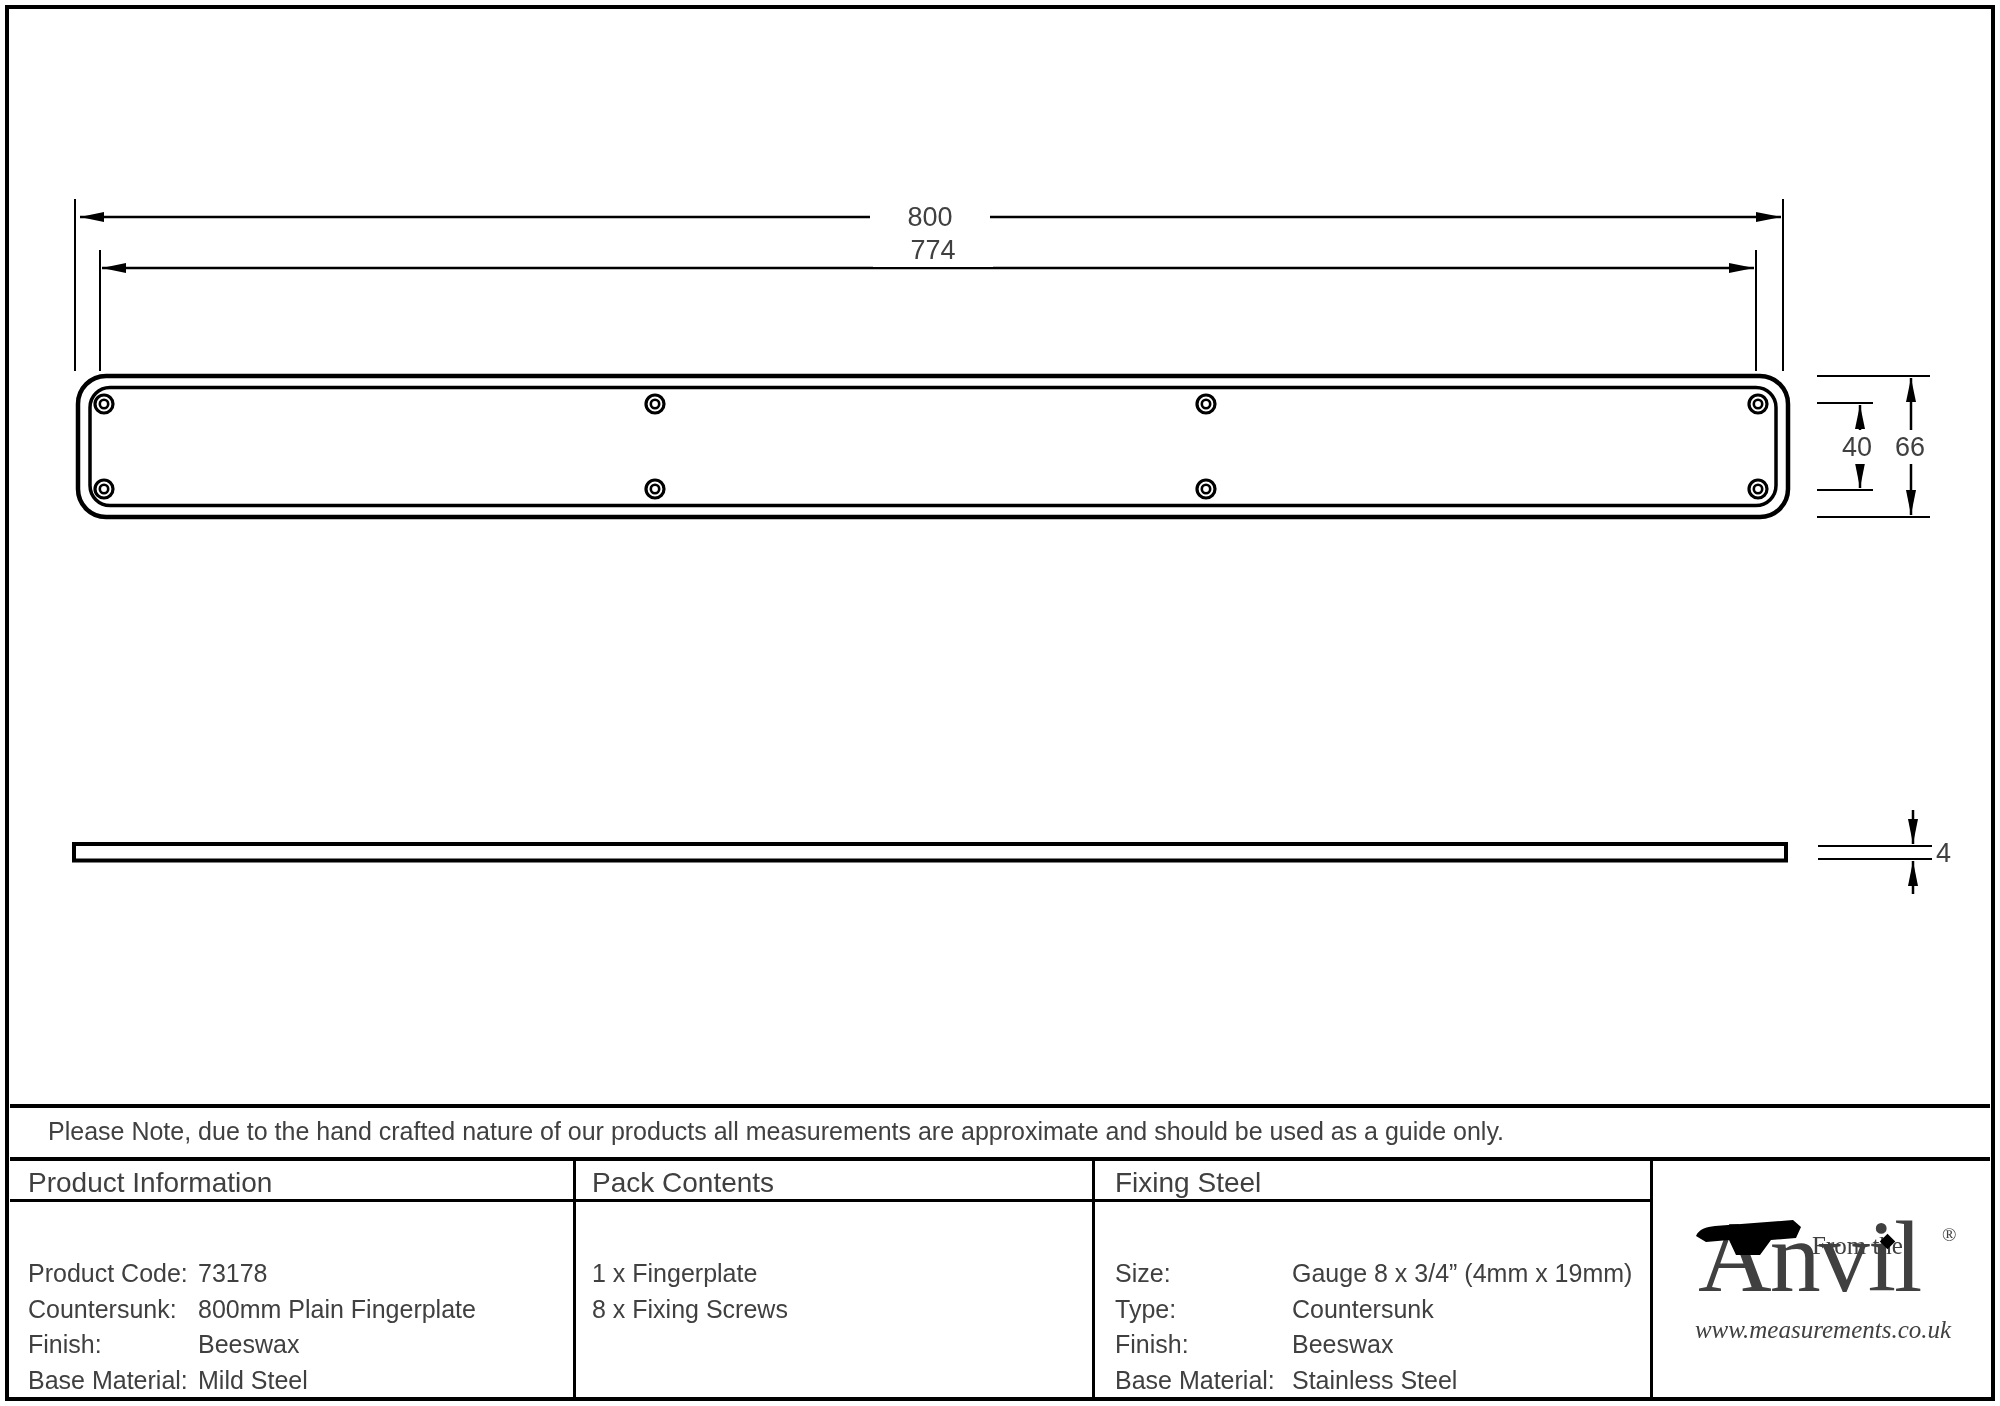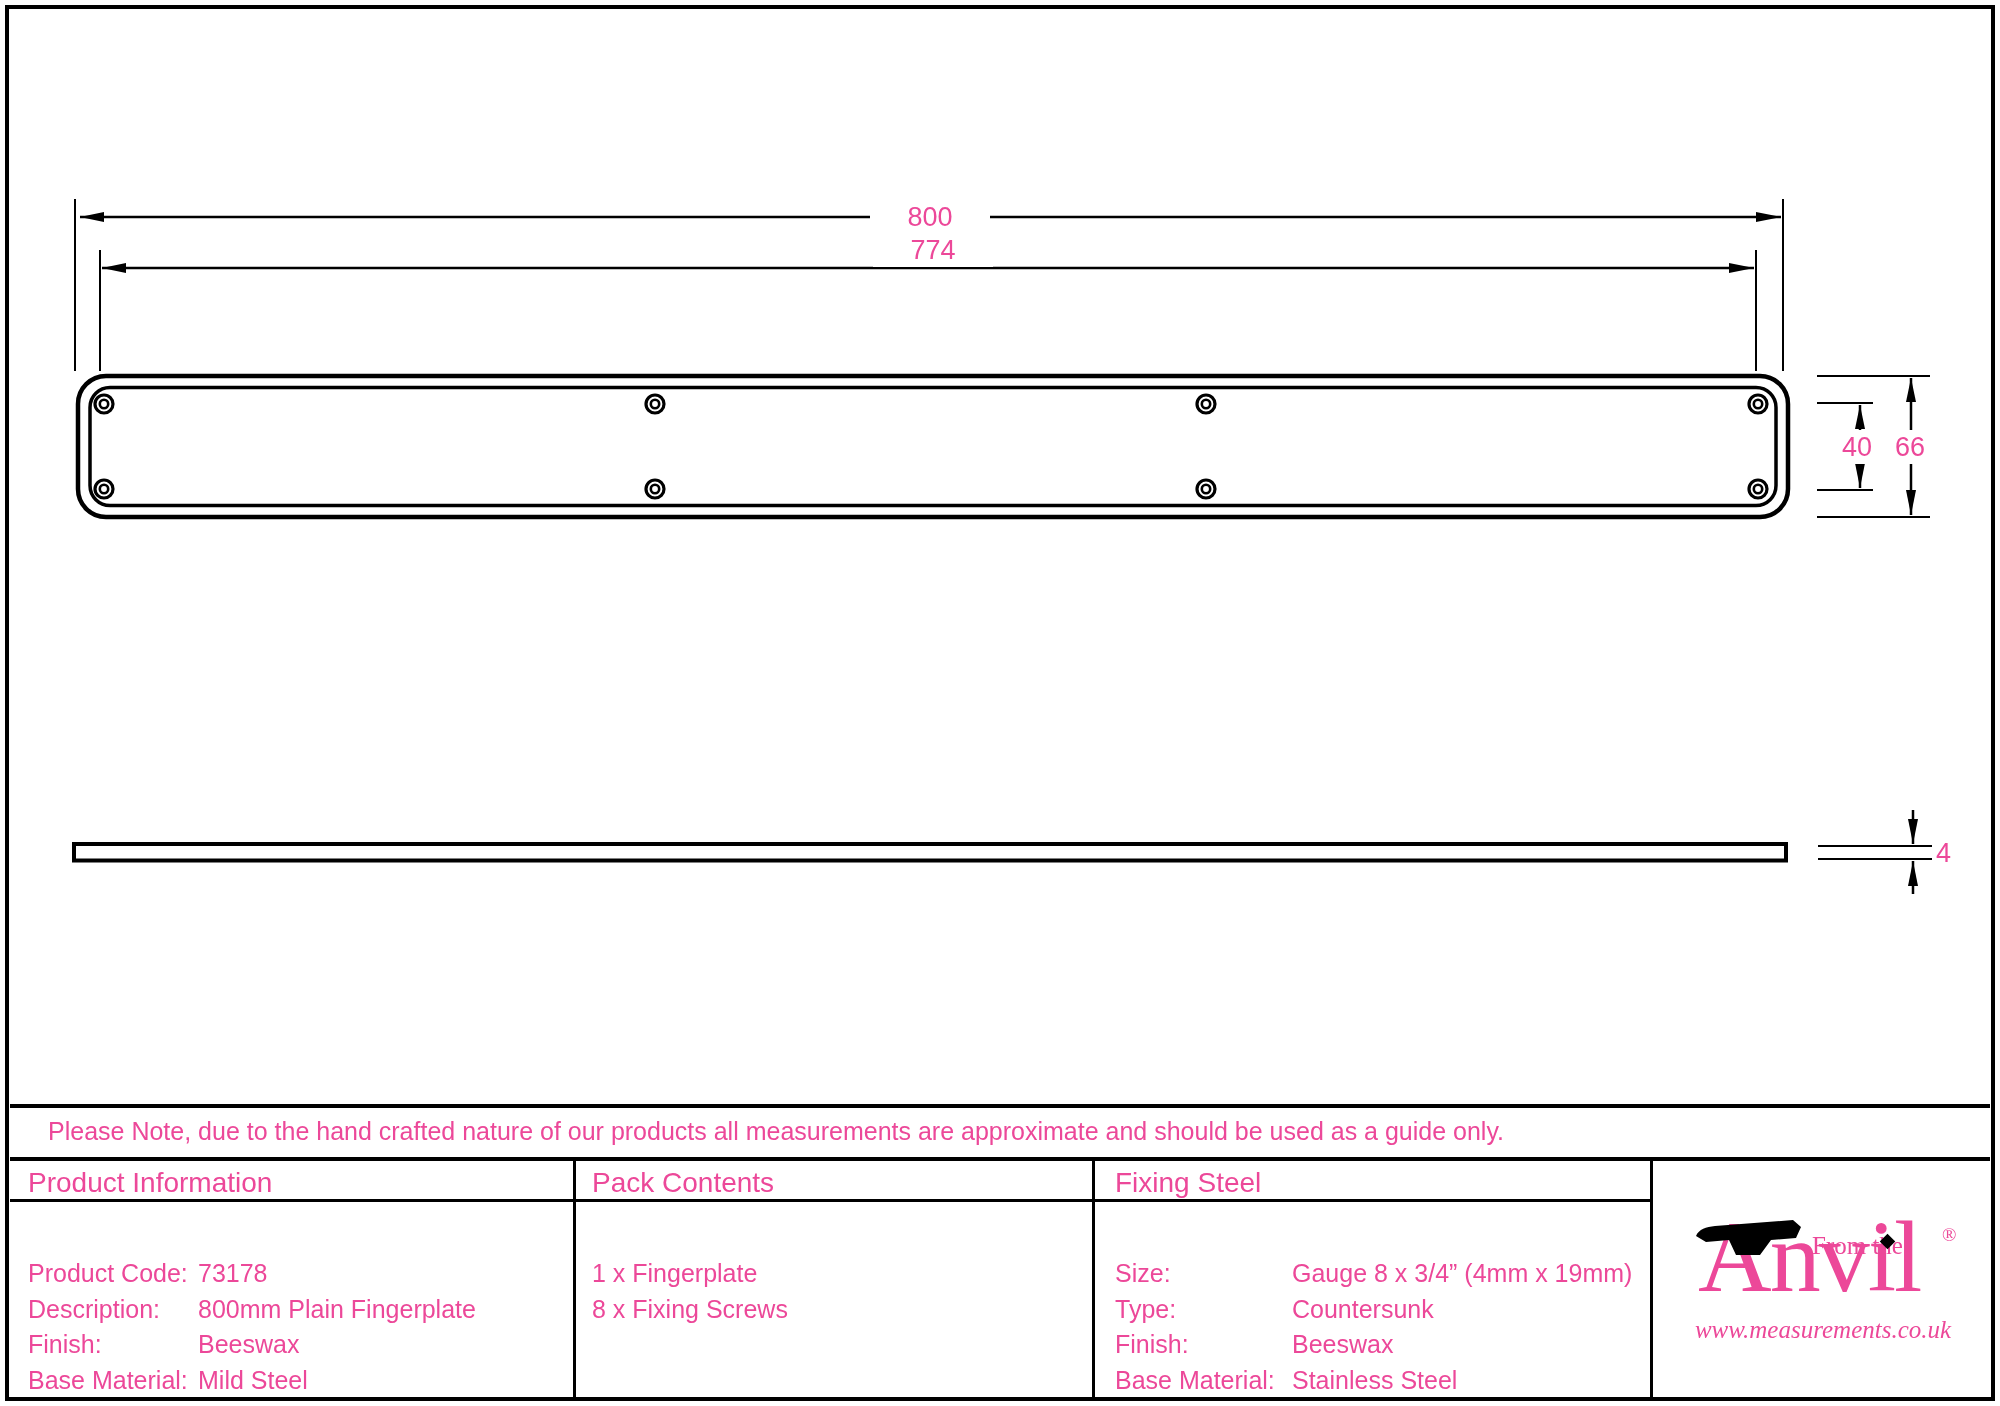--- a/index.html
+++ b/index.html
@@ -1,18 +1,18 @@
 <!DOCTYPE html>
 <html><head>
 <meta charset="utf-8">
 <style>
   html,body{margin:0;padding:0;background:#fff;}
   .page{
     position:relative;width:2000px;height:1406px;background:#fff;
-    font-family:"Liberation Sans",sans-serif;color:#ec4899;overflow:hidden;
+    font-family:"Liberation Sans",sans-serif;color:#404040;overflow:hidden;
   }
   .page-border{position:absolute;inset:5px;border:4px solid #000;pointer-events:none;}
   svg.draw{position:absolute;left:0;top:0;width:2000px;height:1406px;}
 
   .dim-label{
     position:absolute;background:#fff;text-align:center;
     font-size:27px;line-height:34px;height:34px;
   }
   .dim-label.noBg{background:transparent;text-align:left;}
 
@@ -139,21 +139,21 @@
   <div class="th" style="left:28px;">Product Information</div>
   <div class="th" style="left:592px;">Pack Contents</div>
   <div class="th" style="left:1115px;">Fixing Steel</div>
 
   <div class="col-rows pi" style="left:28px;">
     <div class="row">
       <span class="lbl">Product Code:</span>
       <span>73178</span>
     </div>
     <div class="row">
-      <span class="lbl">Description:</span>
+      <span class="lbl">Countersunk:</span>
       <span>800mm Plain Fingerplate</span>
     </div>
     <div class="row">
       <span class="lbl">Finish:</span>
       <span>Beeswax</span>
     </div>
     <div class="row">
       <span class="lbl">Base Material:</span>
       <span>Mild Steel</span>
     </div>

